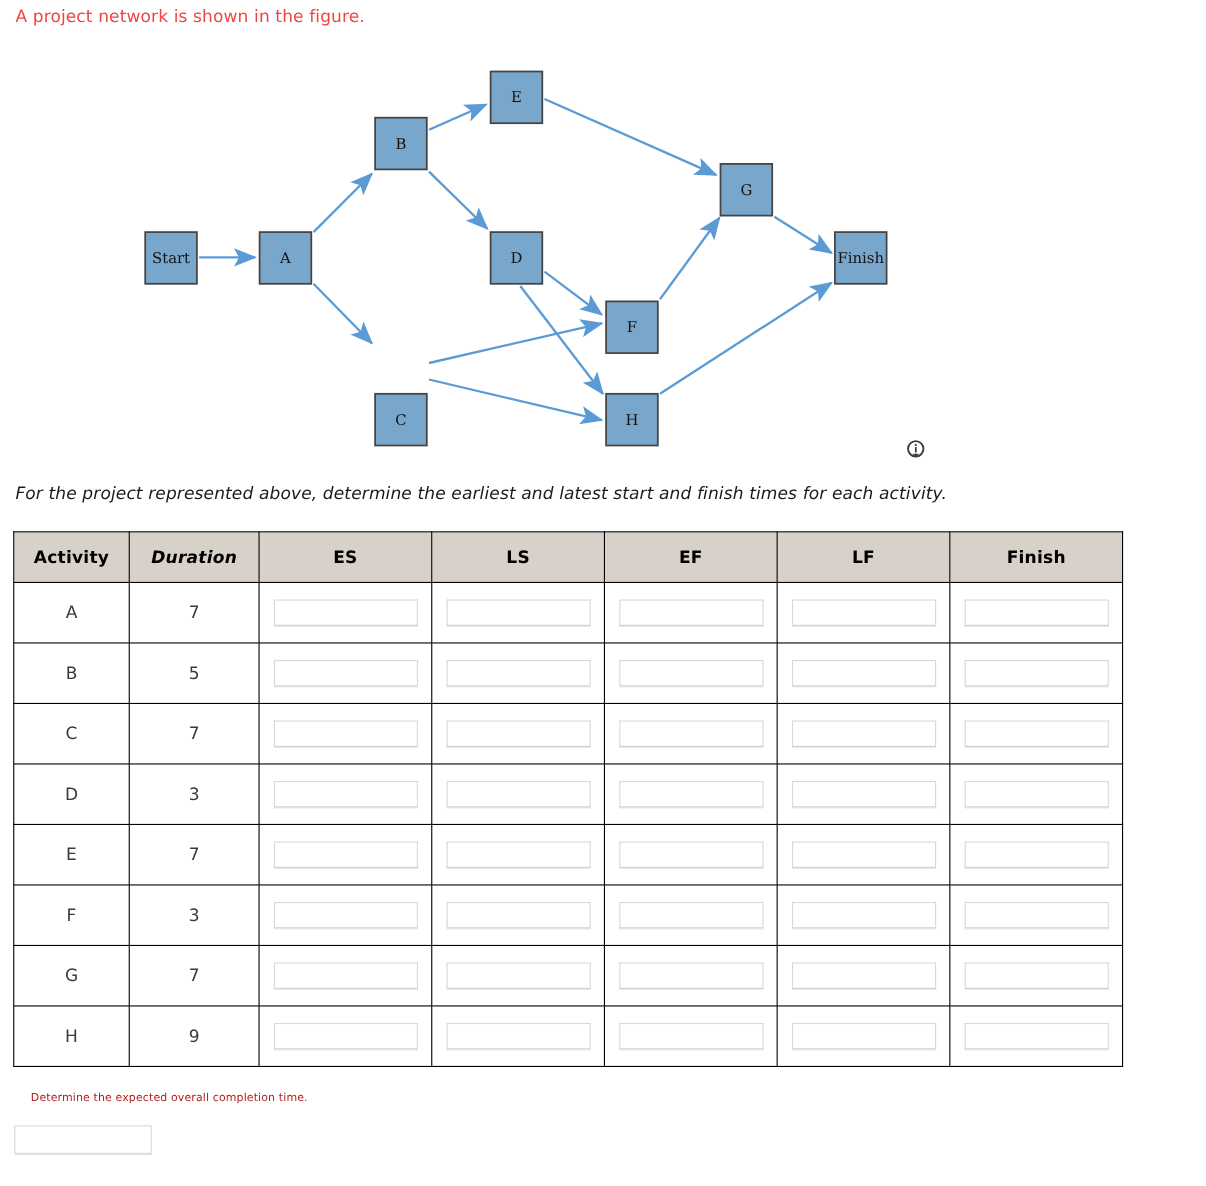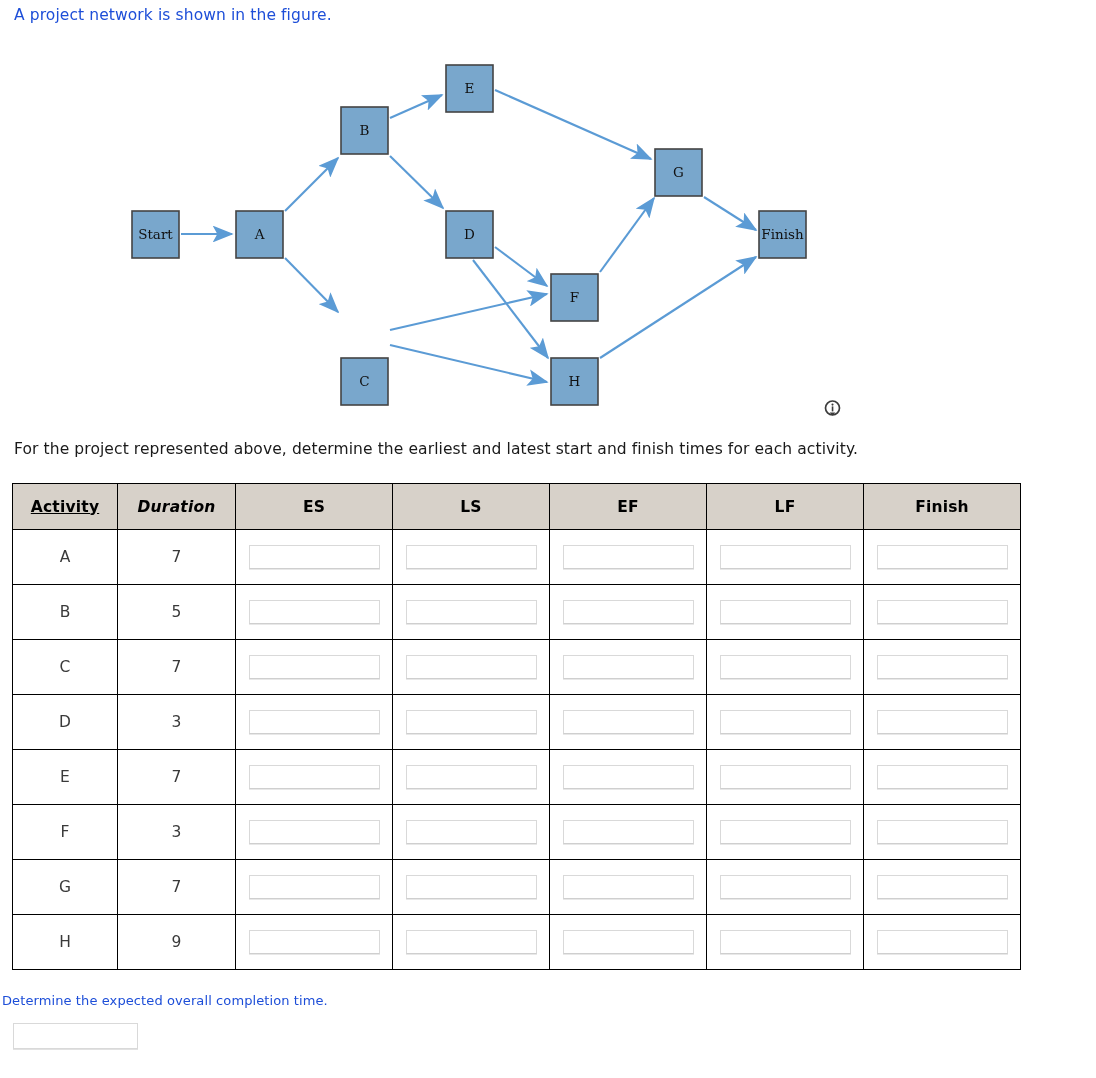--- a/index.html
+++ b/index.html
@@ -15,37 +15,38 @@
     min-height: 1078px;
     background: #ffffff;
   }
 
   
   .prompt-top {
     position: absolute;
     left: 14px;
     top: 6px;
     font-size: 15.5px;
-    color: #1d4ed8;
+    color: #ef4444;
     letter-spacing: 0.1px;
   }
   .prompt-mid {
     position: absolute;
     left: 14px;
     top: 440px;
     font-size: 15.5px;
     color: #1a1a1a;
     letter-spacing: 0.1px;
+    font-style: italic;
   }
   .prompt-bottom {
     position: absolute;
-    left: 2px;
+    left: 28px;
     top: 993px;
-    font-size: 13px;
-    color: #1d4ed8;
+    font-size: 10px;
+    color: #b91c1c;
     letter-spacing: 0.1px;
   }
 
   
   .figure {
     position: absolute;
     left: 0;
     top: 40px;
     width: 1096px;
     height: 390px;
@@ -82,21 +83,21 @@
     font-weight: bold;
     color: #000000;
     letter-spacing: 0.2px;
   }
   .grid tbody td {
     height: 55px;
     font-size: 15.5px;
     color: #3a3a3a;
     font-weight: normal;
   }
-  .col-activity { width: 105px; text-decoration: underline; }
+  .col-activity { width: 105px; }
   .col-duration { width: 118px; font-style: italic; }
   .col-val      { width: 157px; }
 
   td.duration-cell {
     color: #cc2200;
     font-size: 16px;
   }
 
   .cell-input {
     display: inline-block;

